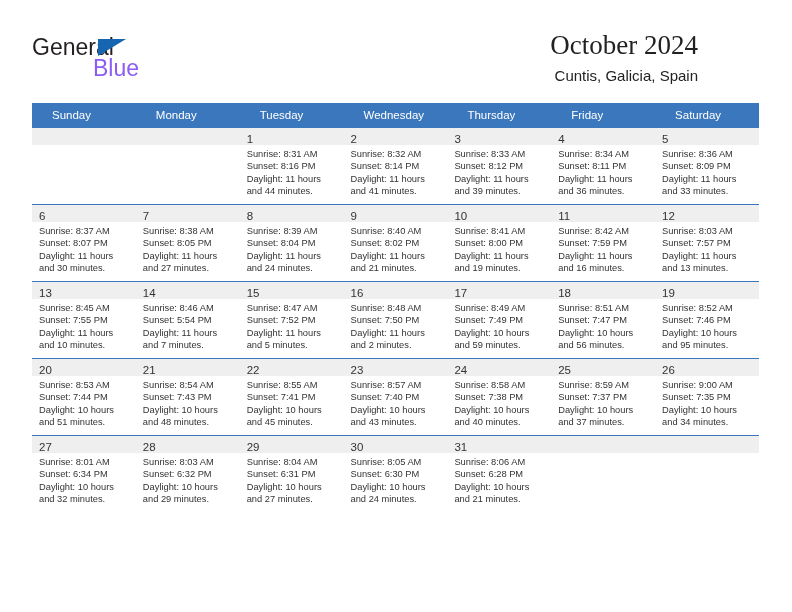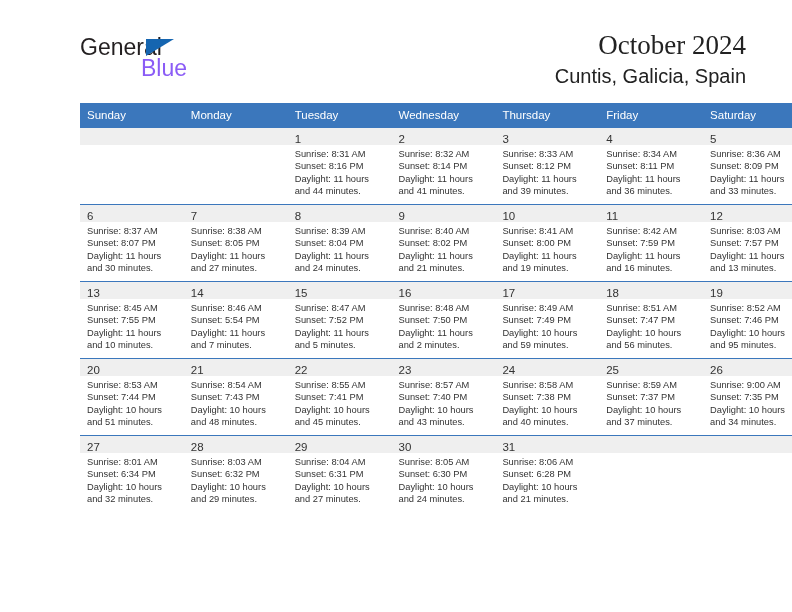--- a/index.html
+++ b/index.html
@@ -12,21 +12,20 @@
     background: #ffffff;
     font-family: "Liberation Sans", sans-serif;
     color: #000000;
     overflow: hidden;
   }
   .page {
     position: relative;
     width: 732px;
     height: 612px;
     box-sizing: border-box;
-    margin-left: 48px;
   }
 
   
   .top-bar {
     position: absolute;
     left: 32px;
     top: 28px;
     right: 34px;
     height: 68px;
   }
@@ -71,21 +70,21 @@
   }
   .cal-title {
     font-size: 27px;
     color: #222222;
     line-height: 34px;
     font-weight: normal;
     white-space: nowrap;
     font-family: Liberation Serif, serif;
   }
   .cal-subtitle {
-    font-size: 20px;
+    font-size: 15px;
     color: #222222;
     line-height: 22px;
     margin-top: 3px;
     white-space: nowrap;
   }
 
   
   .calendar {
     position: absolute;
     left: 32px;
@@ -93,21 +92,21 @@
     width: 727px;
     border-collapse: collapse;
     table-layout: fixed;
   }
   .calendar th {
     background: #3b77bc;
     color: #ffffff;
     font-size: 11.5px;
     font-weight: normal;
     text-align: left;
-    padding: 5px 0 5px 7px;
+    padding: 5px 0 5px 20px;
     height: 14px;
     border: none;
   }
   .calendar td {
     vertical-align: top;
     padding: 0;
     border: none;
     border-top: 1.4px solid #3b77bc;
     height: 76px;
     width: 103.85px;

